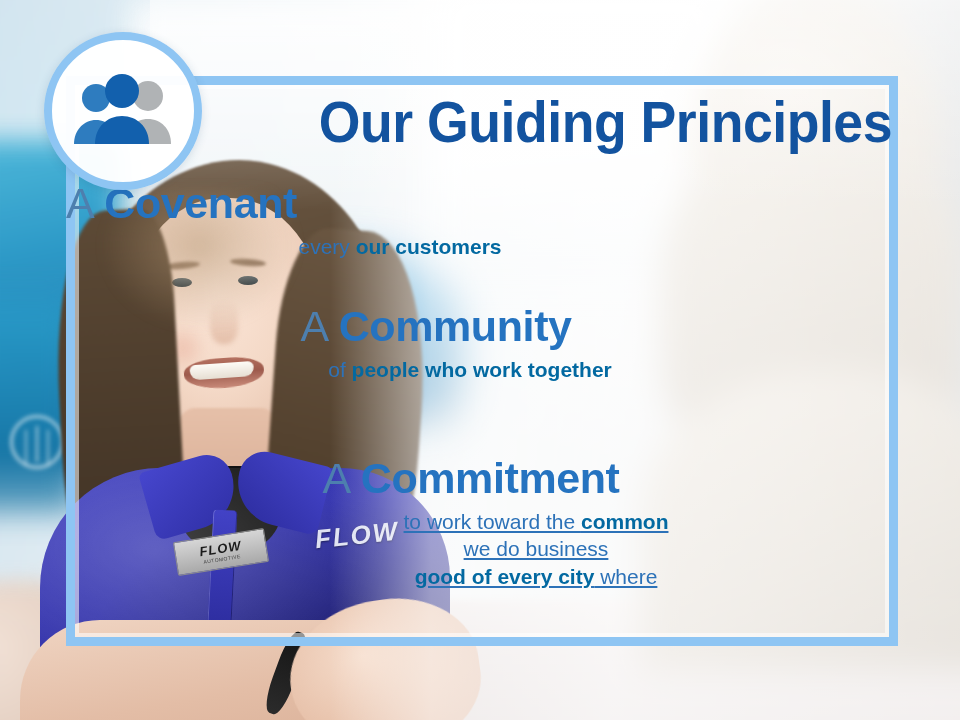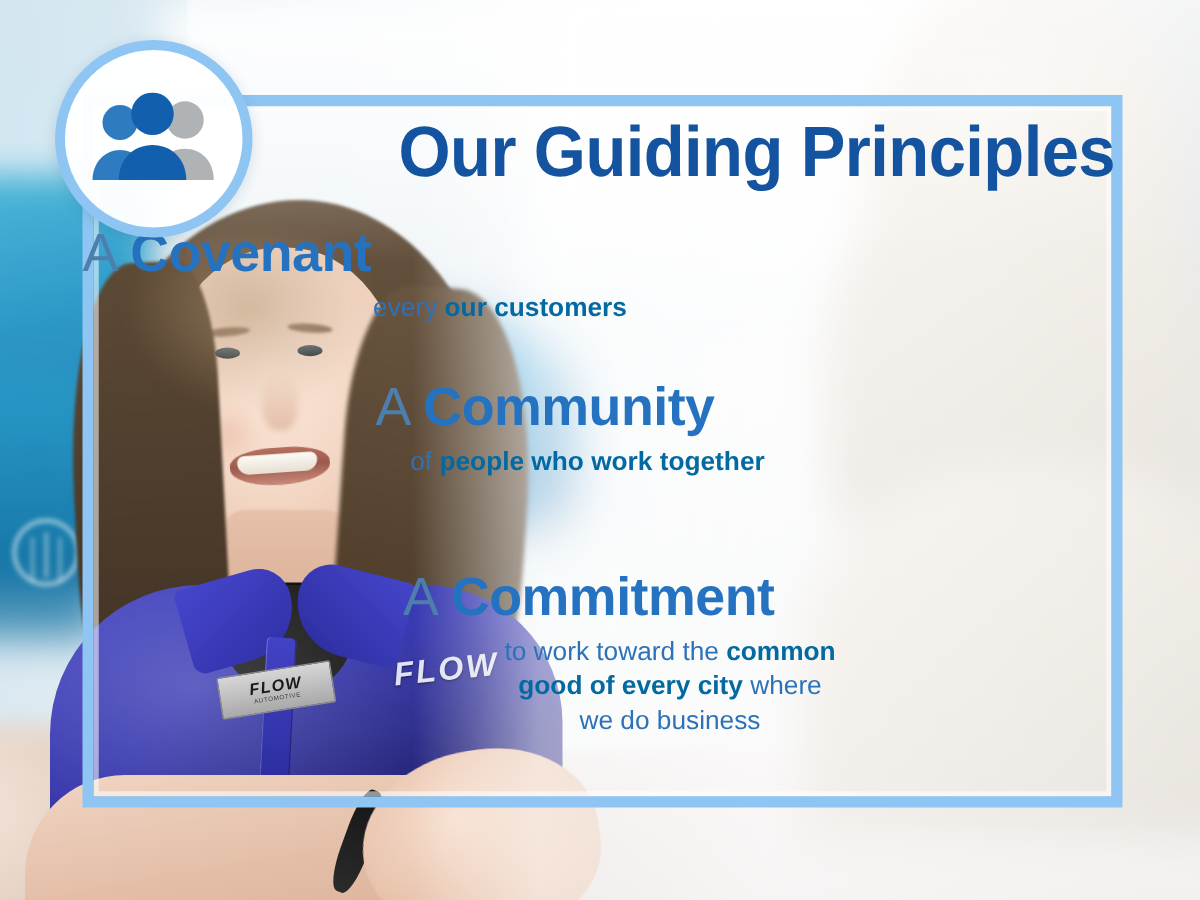--- a/index.html
+++ b/index.html
@@ -318,21 +318,21 @@
     margin-top:7px;
   }
   .sub b{font-weight:bold;color:#0369a1;}
   .sub .reg{font-weight:normal;}
 
   .p1 .head{text-align:left;padding-right:222px;}
   .p1 .sub {text-align:center;padding-right:164px;}
   .p2 .head{text-align:center;padding-right:92px;}
   .p2 .sub {text-align:center;padding-right:24px;}
   .p3 .head{text-align:center;padding-right:22px;}
-  .p3 .sub {text-align:center;padding-left:120px;padding-right:12px;}
+  .p3 .sub {text-align:center;padding-left:120px;padding-right:12px;text-decoration:underline;}
 
   .nowrap{white-space:nowrap;}
 </style>
 </head>
 <body>
 
 <div id="stage">
 
   <div class="photo">
     <div class="bg-base"></div>
@@ -429,24 +429,24 @@
     <div class="pillar p3">
       <div class="head">
         <span class="art">A</span>
         <span class="word">Commitment</span>
       </div>
       <div class="sub">
         <div class="nowrap">
           <span class="reg">to work toward the </span><b>common</b>
         </div>
         <div class="nowrap">
-          <b>good of every city</b><span class="reg"> where</span>
+          <span class="reg">we do business</span>
         </div>
         <div class="nowrap">
-          <span class="reg">we do business</span>
+          <b>good of every city</b><span class="reg"> where</span>
         </div>
       </div>
     </div>
   </div>
 
   <div class="badge-circle">
     <span>
       <svg width="108" height="74" viewBox="0 0 108 74" aria-hidden="true">
 
         <circle cx="79" cy="22" r="15" fill="#b0b3b5"></circle>

